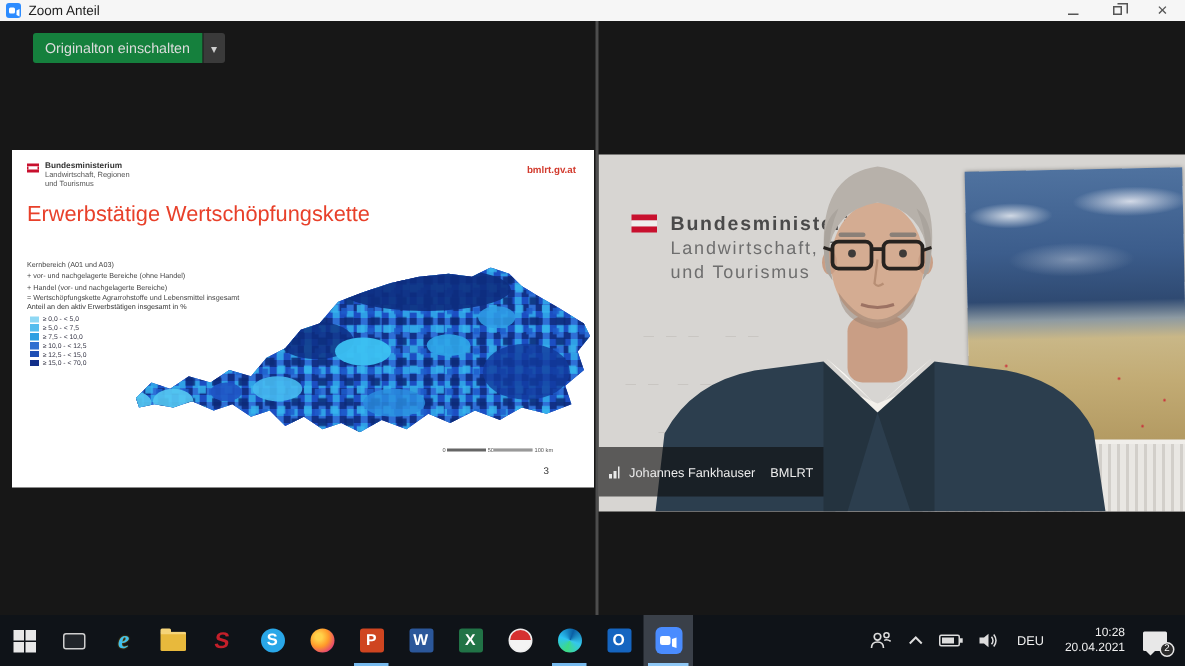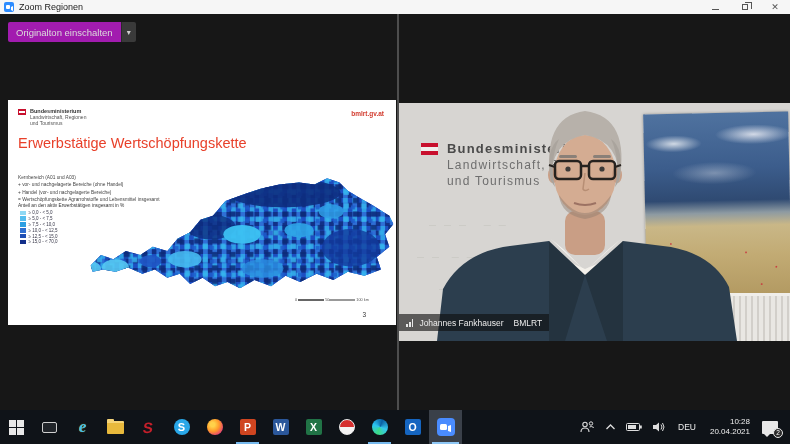--- a/index.html
+++ b/index.html
@@ -15,21 +15,21 @@
   .win-controls { position:absolute; right:0; top:0; height:14px; display:flex; }
   .win-btn { width:30px; height:14px; display:flex; align-items:center; justify-content:center; color:#555; font-size:9px; }
   .glyph-min { width:7px; border-bottom:1px solid #555; height:1px; margin-top:4px; }
   .glyph-restore { width:6px; height:6px; border:1px solid #555; position:relative; background:#f6f6f6; }
   .glyph-restore::before { content:""; position:absolute; left:1.5px; top:-3px; width:6px; height:6px; border:1px solid #555; border-left:none; border-bottom:none; }
 
   
   .content { position:absolute; top:14px; left:0; width:790px; height:396px; background:#171717; }
 
   .orig-sound { position:absolute; top:8px; left:8px; height:20px; display:flex; z-index:4; }
-  .orig-sound .main { background:#a21caf; color:#dcdcdc; font-size:9.5px; padding:0 8px; display:flex; align-items:center; border-radius:2px 0 0 2px; }
+  .orig-sound .main { background:#15803d; color:#dcdcdc; font-size:9.5px; padding:0 8px; display:flex; align-items:center; border-radius:2px 0 0 2px;margin-left:14px; }
   .orig-sound .caret { background:#3a3a3a; color:#cfcfcf; width:15px; font-size:8px; display:flex; align-items:center; justify-content:center; border-left:1px solid #2a2a2a; border-radius:0 2px 2px 0; }
 
   .bo-box { position:absolute; top:-14px; left:372px; width:45px; height:34px; background:#050505; z-index:6; display:flex; align-items:center; justify-content:center; }
   .bo-text { color:#e8e8e8; font-family:"DejaVu Serif", serif; font-size:13px; letter-spacing:0.5px; }
   .bo-text sup { font-size:7px; }
 
   .pane-divider { position:absolute; top:0; left:397px; width:2px; height:396px; background:#4d4d4d; z-index:3; }
 
   
   .slide { position:absolute; left:8px; top:86px; width:388px; height:225px; background:#ffffff; z-index:2; }
@@ -71,21 +71,21 @@
       radial-gradient(2px 2px at 25px 130px, #c23, transparent 70%),
       radial-gradient(2px 2px at 60px 150px, #c23, transparent 70%),
       radial-gradient(2px 2px at 100px 140px, #c23, transparent 70%),
       radial-gradient(2px 2px at 130px 155px, #c23, transparent 70%),
       radial-gradient(2px 2px at 45px 168px, #c23, transparent 70%),
       radial-gradient(2px 2px at 115px 172px, #c23, transparent 70%),
       linear-gradient(180deg, #4f729f 0%, #3c5d8c 30%, #2f4a72 48%, #8d9aa2 55%, #c9b787 62%, #c2ab74 78%, #b39a62 100%);
   }
   .radiator { position:absolute; left:216px; top:190px; width:175px; height:48px; background:repeating-linear-gradient(90deg, #e9e7e3 0 4px, #d2cfca 4px 6px); border-top:3px solid #f0eeea; }
   .person-svg { position:absolute; left:0; top:0; width:391px; height:238px; }
-  .nametag { position:absolute; left:0px; bottom:10px; height:17px; background:rgba(15,15,15,.62); display:flex; align-items:center; padding:0 7px; z-index:4; }
+  .nametag { position:absolute; left:0px; bottom:10px; height:33px; background:rgba(15,15,15,.62); display:flex; align-items:center; padding:0 7px; z-index:4; }
   .sig { display:flex; align-items:flex-end; height:8px; margin-right:5px; }
   .sig i { width:1.8px; background:#e8e8e8; margin-right:1px; }
   .sig i:nth-child(1){height:3px;} .sig i:nth-child(2){height:5px;} .sig i:nth-child(3){height:7.5px;}
   .nametag .nm { color:#ececec; font-size:8.5px; }
   .nametag .org { color:#ececec; font-size:8.5px; margin-left:10px; }
 
   
   .taskbar { position:absolute; left:0; bottom:0; width:790px; height:34px; background:#0f1318; display:flex; align-items:stretch; z-index:7; }
   .tb-left { display:flex; align-items:stretch; }
   .tb-slot { width:33px; display:flex; align-items:center; justify-content:center; position:relative; }
@@ -118,21 +118,21 @@
   .notif::before { content:""; position:absolute; bottom:-3px; left:2px; border-left:3px solid transparent; border-right:3px solid transparent; border-top:3px solid #e8e8e8; }
   .notif-badge { position:absolute; right:-5px; bottom:-4px; width:10px; height:10px; border-radius:50%; background:#2b2b2b; border:1px solid #e8e8e8; color:#fff; font-size:6.5px; display:flex; align-items:center; justify-content:center; }
 </style>
 </head>
 <body>
 
 <div id="screen">
 
   <div class="titlebar">
     <div class="zoom-app-icon"></div>
-    <div class="titlebar-text">Zoom Regionen</div>
+    <div class="titlebar-text">Zoom Anteil</div>
     <div class="win-controls">
       <div class="win-btn">
           <div class="glyph-min"></div>
         </div>
       <div class="win-btn">
           <div class="glyph-restore"></div>
         </div>
       <div class="win-btn">
           <span>✕</span>
         </div>

